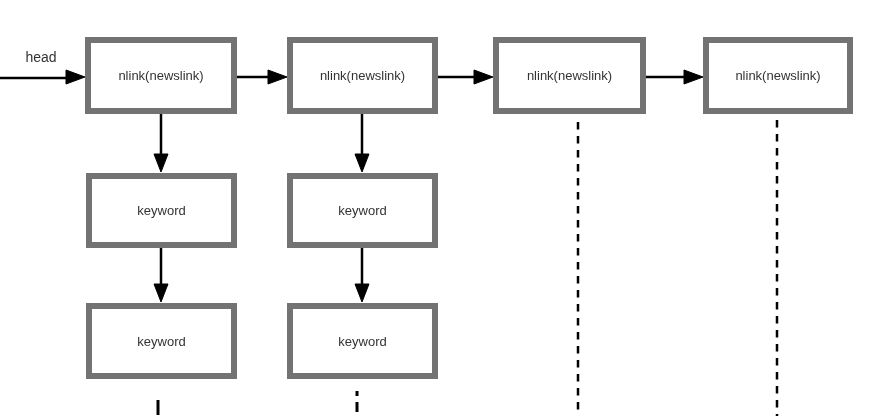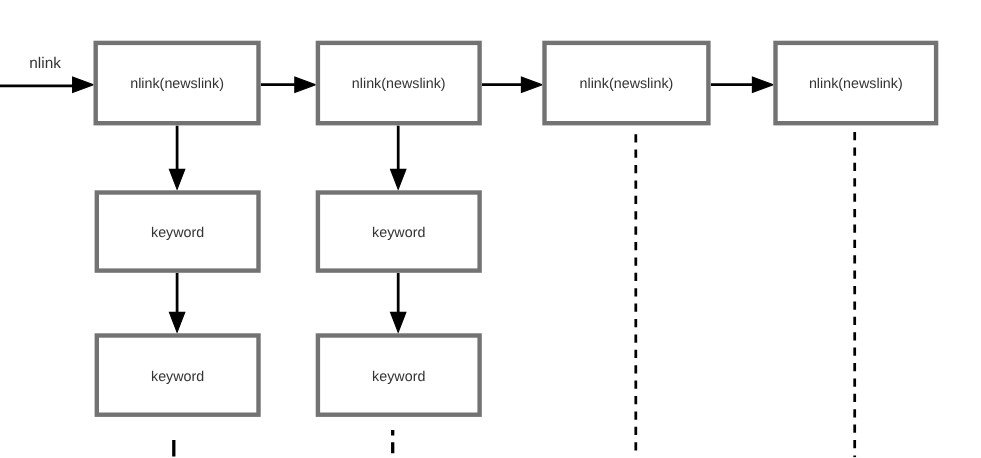--- a/index.html
+++ b/index.html
@@ -19,21 +19,21 @@
     position: absolute;
     left: 0;
     top: 0;
     width: 892px;
     height: 416px;
     pointer-events: none;
   }
   .node {
     position: absolute;
     box-sizing: border-box;
-    border: 4px solid #737373;
+    border: 6px solid #737373;
     background: #ffffff;
     display: flex;
     align-items: center;
     justify-content: center;
     color: #333333;
     font-size: 13px;
     line-height: 1;
     white-space: nowrap;
   }
   
@@ -101,21 +101,21 @@
       <line x1="362" y1="248" x2="362" y2="287" stroke-width="2.5"></line>
       <polygon points="362,302 355,284 369,284"></polygon>
     </g>
 
     <line x1="158" y1="400" x2="158" y2="416" stroke-width="3" stroke-dasharray="15 7"></line>
     <line x1="357" y1="391" x2="357" y2="416" stroke-width="3" stroke-dasharray="5 6 10 7"></line>
     <line x1="578" y1="122" x2="578" y2="416" stroke-width="2.5" stroke-dasharray="7.5 6.5"></line>
     <line x1="777" y1="120" x2="777" y2="416" stroke-width="2.5" stroke-dasharray="7.5 6.5"></line>
   </svg>
 
-  <div class="head-label">nlink</div>
+  <div class="head-label">head</div>
 
   <div class="node n1">
     <span>nlink(newslink)</span>
   </div>
   <div class="node n2">
     <span>nlink(newslink)</span>
   </div>
   <div class="node n3">
     <span>nlink(newslink)</span>
   </div>

